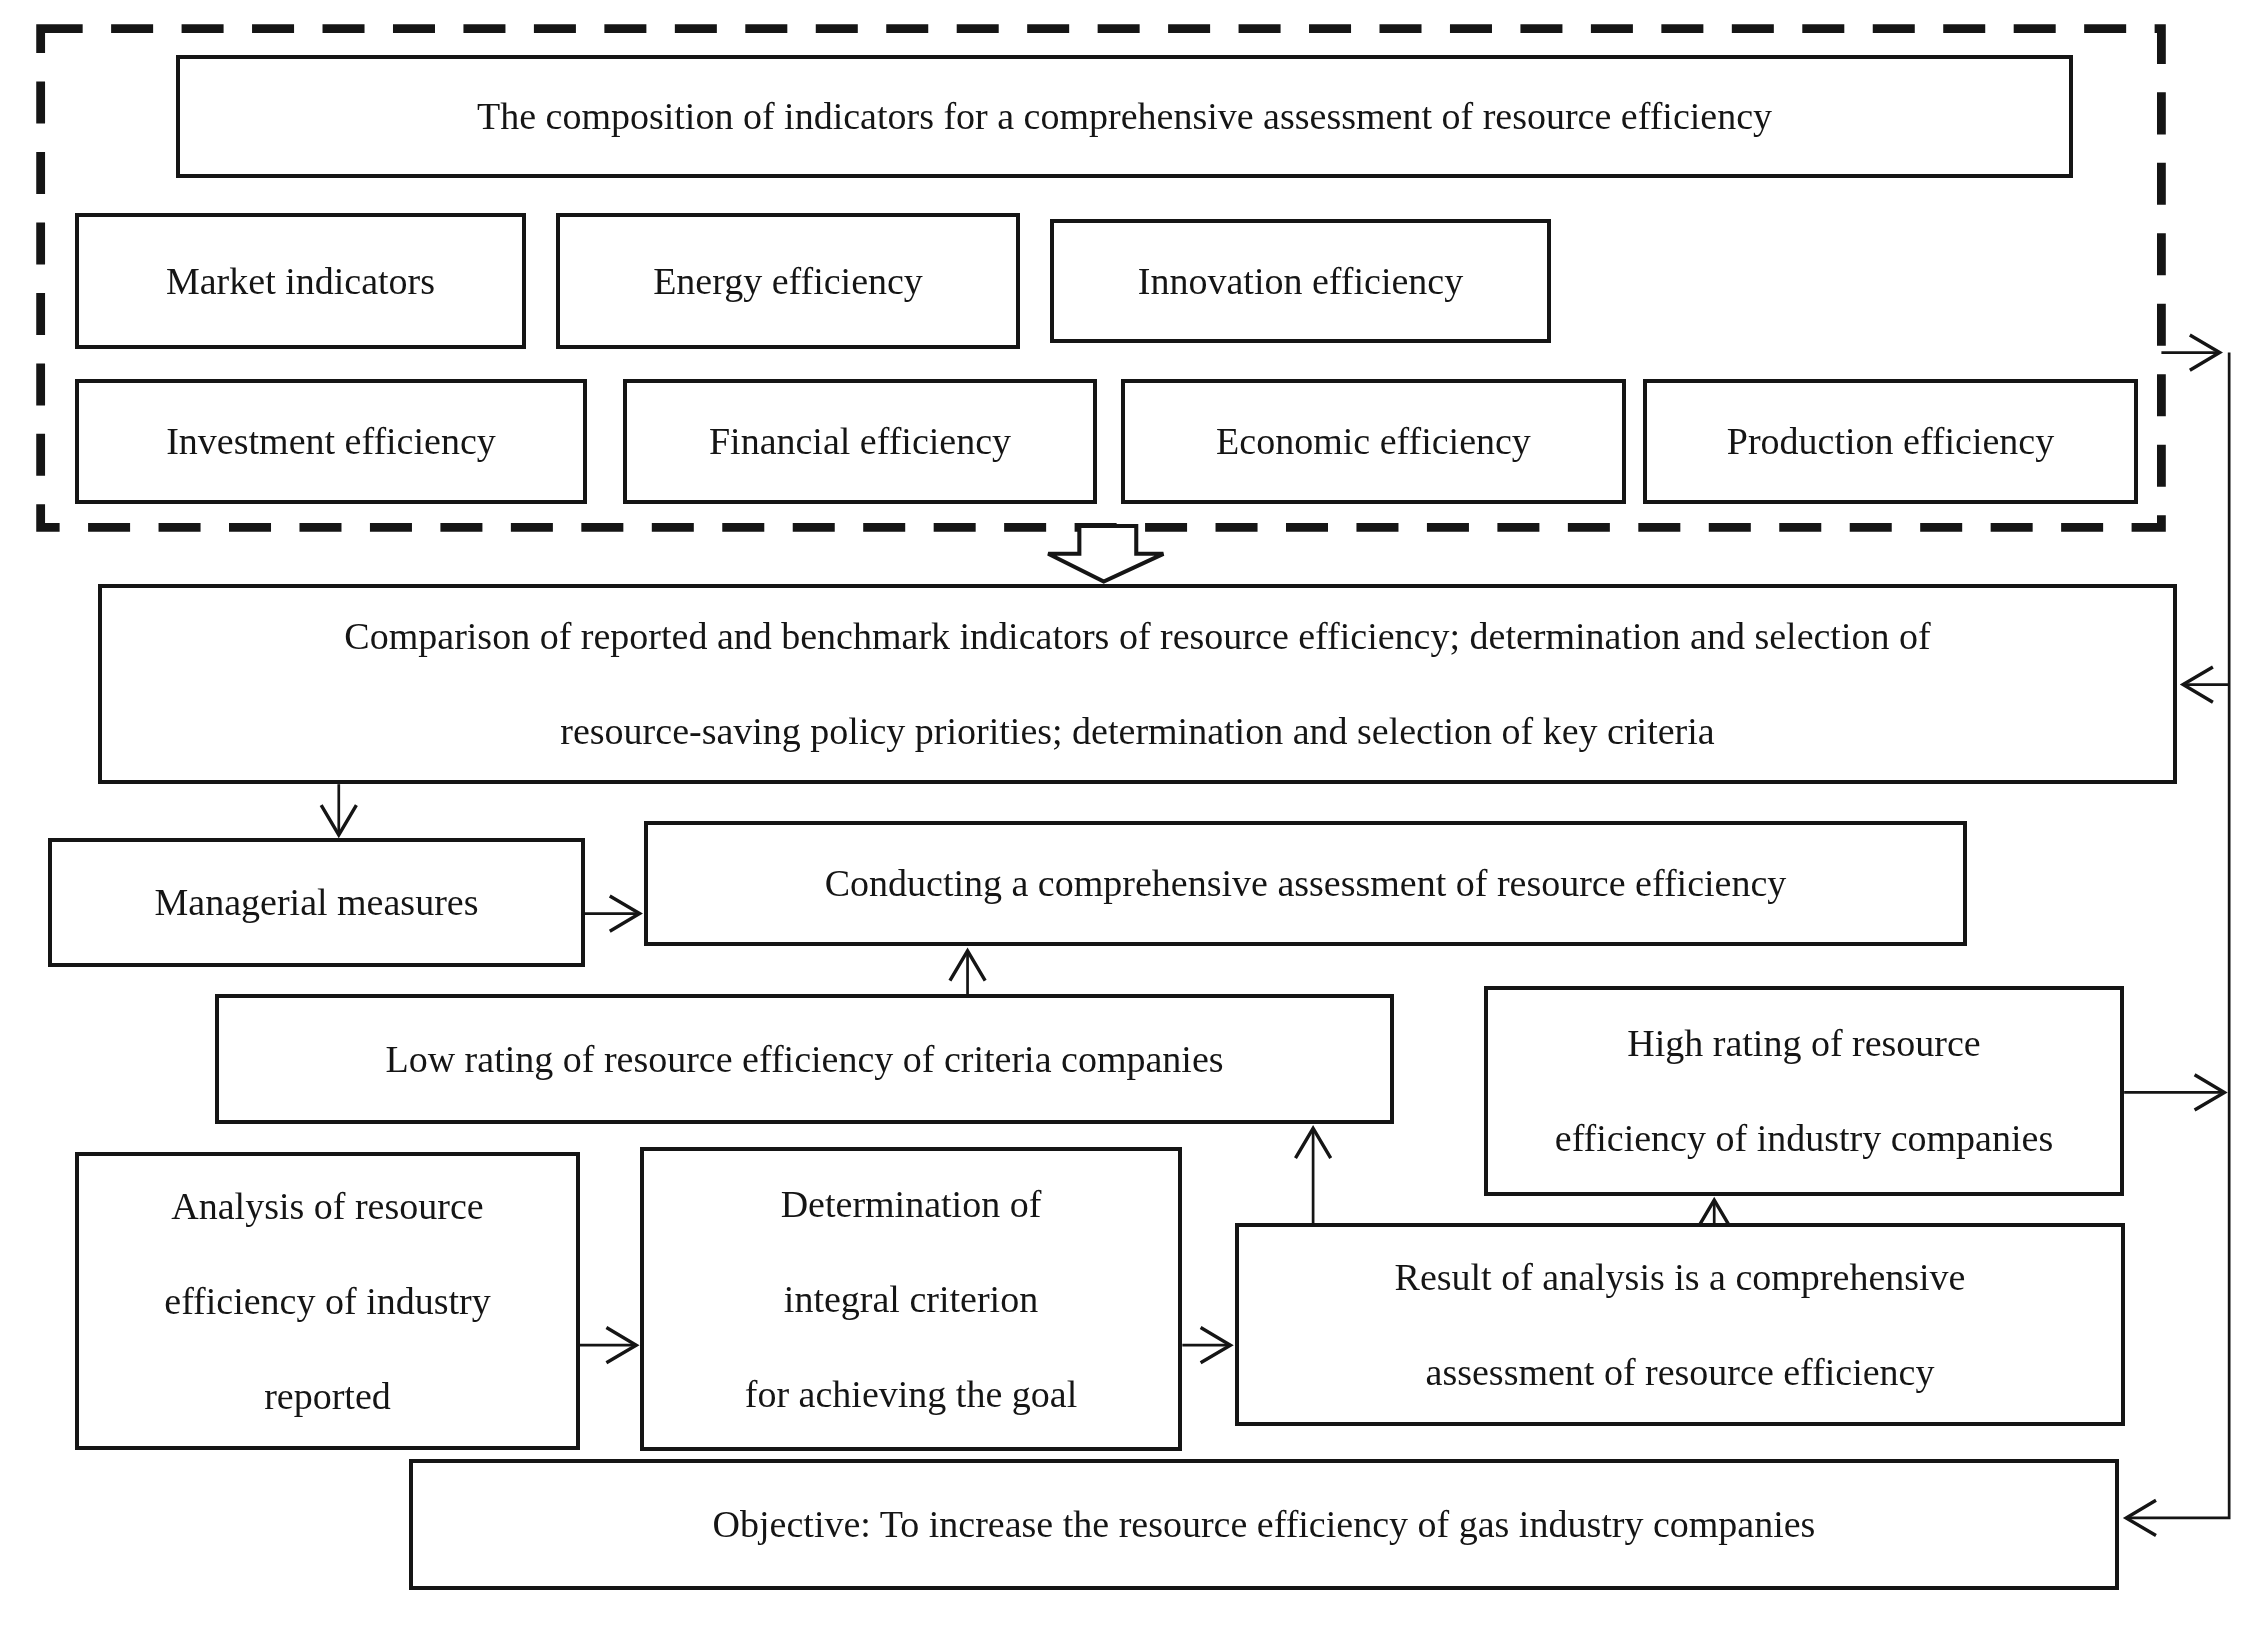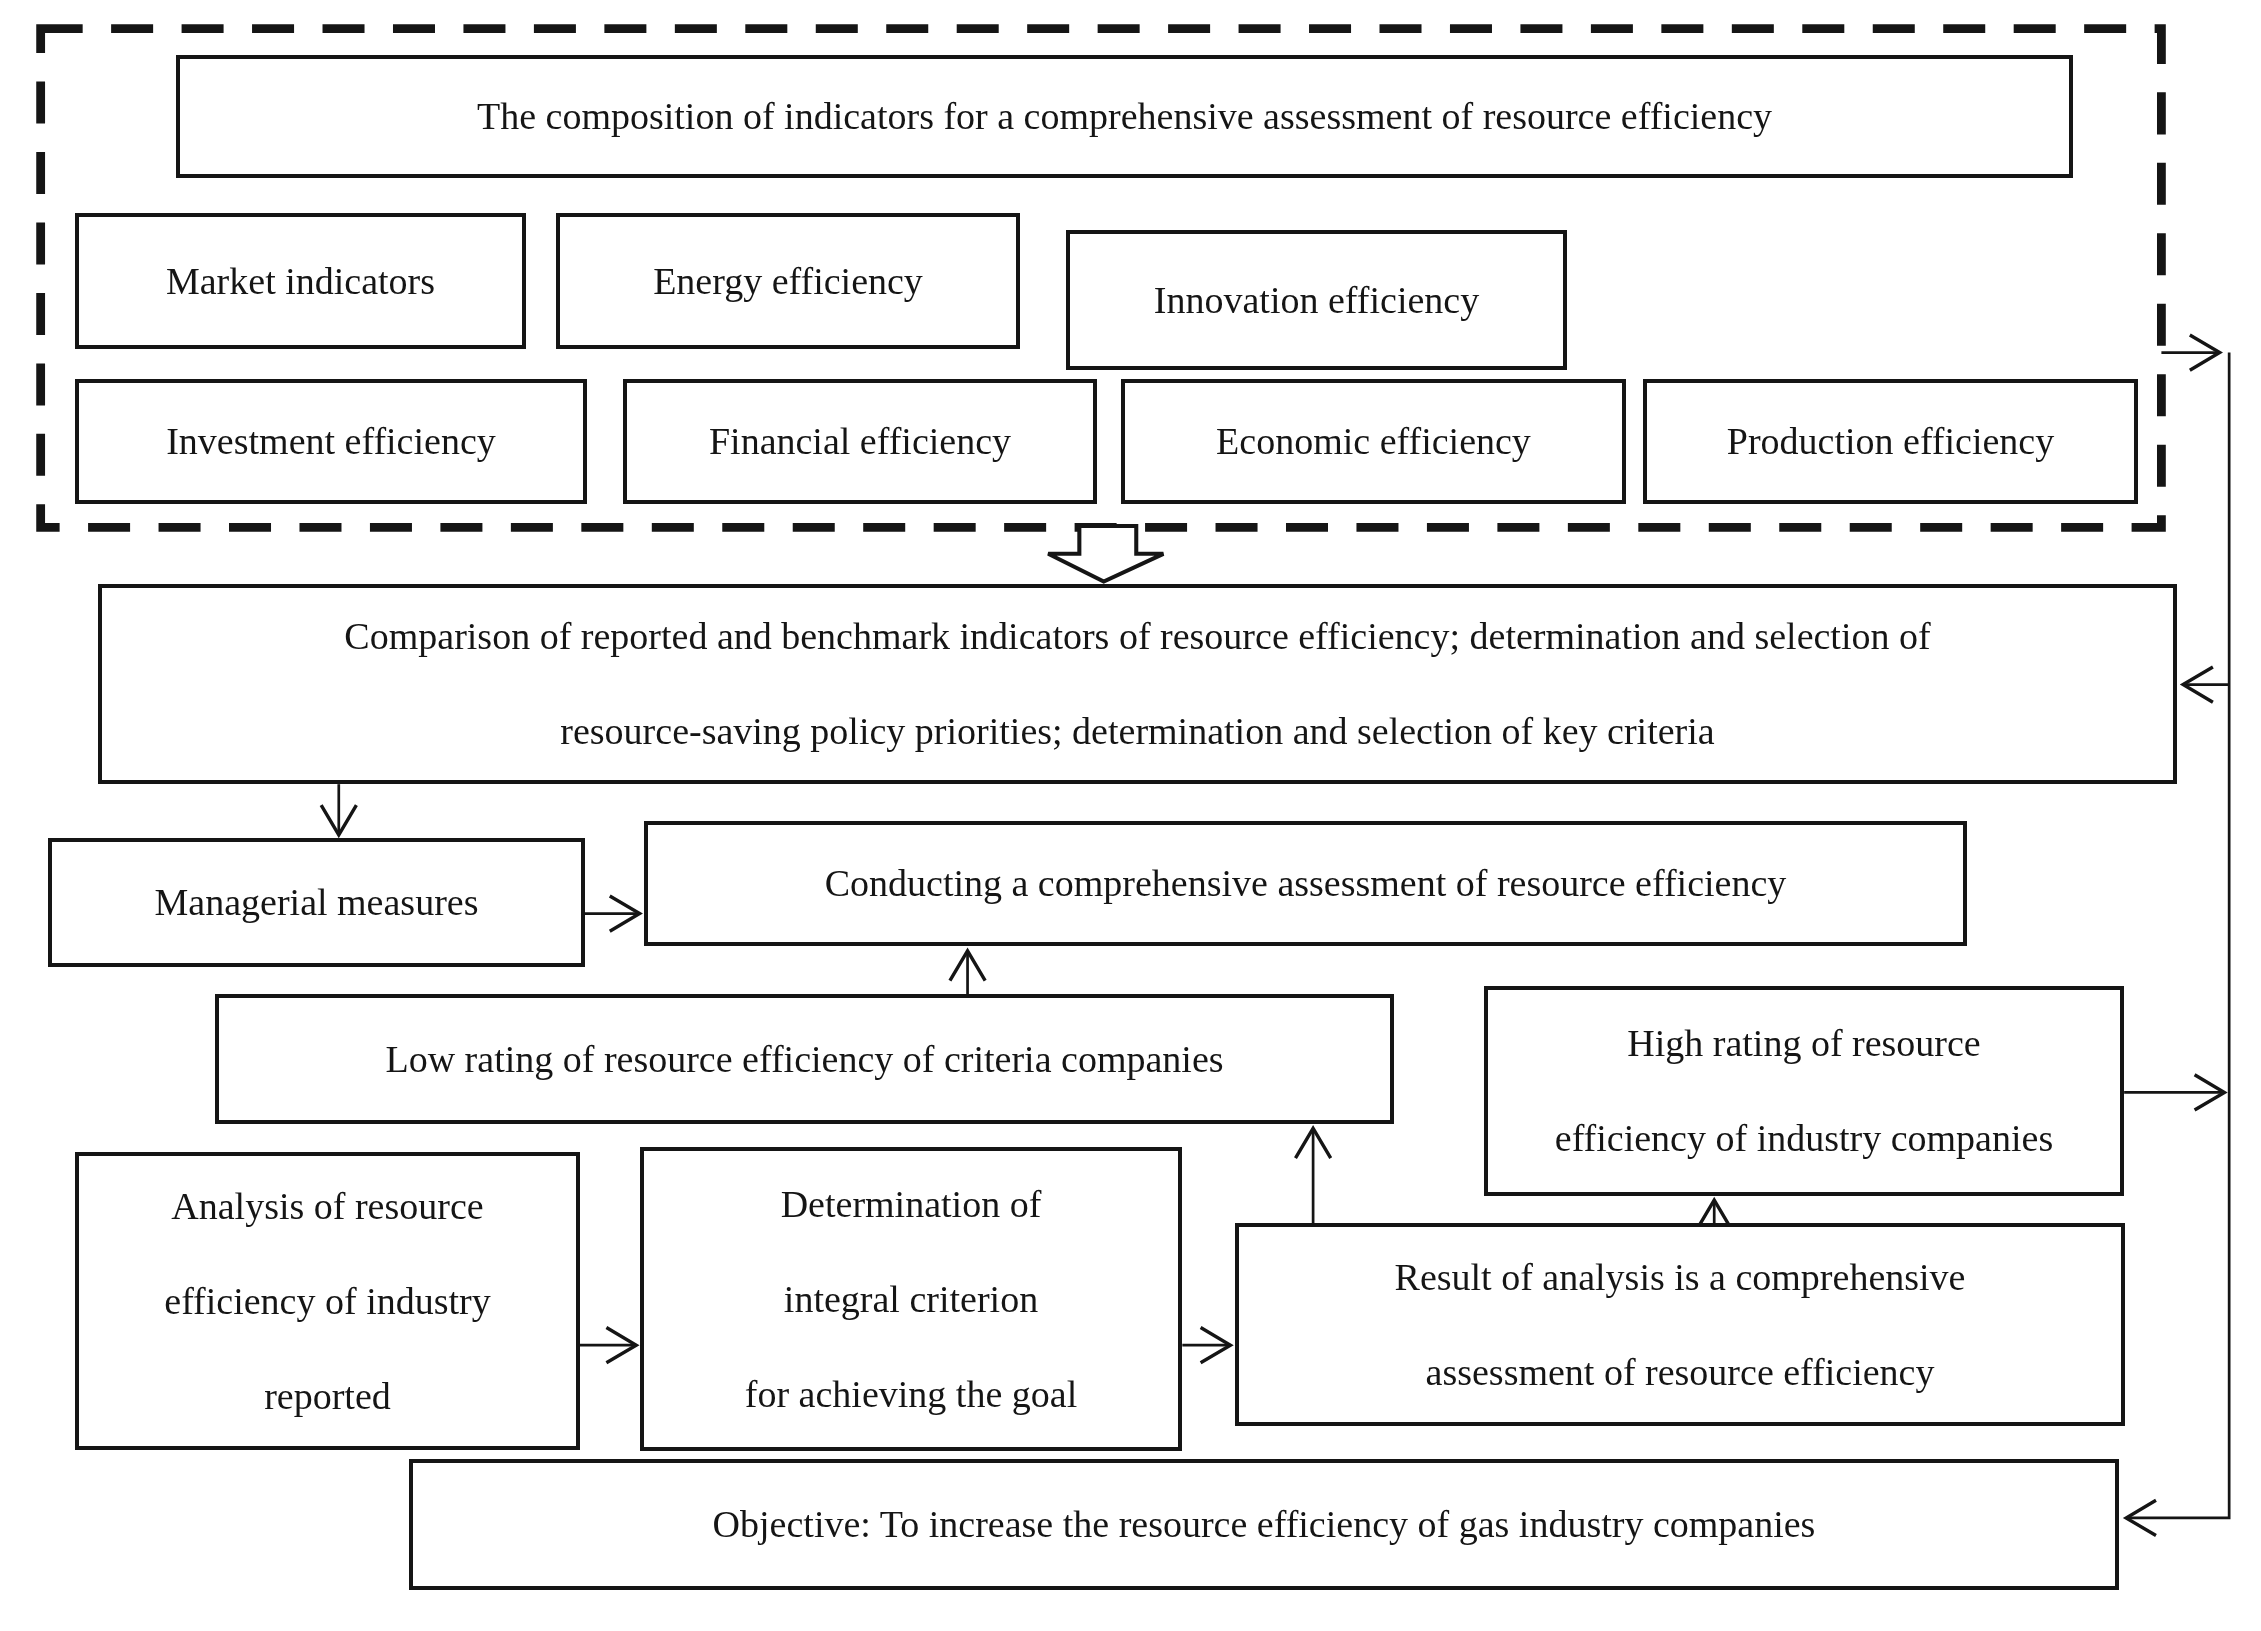--- a/index.html
+++ b/index.html
@@ -40,21 +40,21 @@
   }
   .box .ln {
     display: block;
     line-height: 2.5;
     white-space: nowrap;
   }
   
   .b-title         { left: 176px;  top: 55px;   width: 1897px; height: 123px; }
   .b-market        { left: 75px;  top: 213px;  width: 451px;  height: 136px; }
   .b-energy        { left: 556px;  top: 213px;  width: 464px;  height: 136px; }
-  .b-innovation    { left: 1050px; top: 230px;  width: 501px;  height: 140px; margin-left: 16px; }
+  .b-innovation    { left: 1050px; top: 219px;  width: 501px;  height: 124px; }
   .b-environmental { left: 1562px; top: 213px;  width: 569px;  height: 136px; }
   .b-investment    { left: 75px;  top: 379px;  width: 512px;  height: 125px; }
   .b-financial     { left: 623px;  top: 379px;  width: 474px;  height: 125px; }
   .b-economic      { left: 1121px; top: 379px;  width: 505px;  height: 125px; }
   .b-production    { left: 1643px; top: 379px;  width: 495px;  height: 125px; }
   .b-comparison    { left: 98px;  top: 584px;  width: 2079px; height: 200px; }
   .b-managerial    { left: 48px;   top: 838px; width: 537px;  height: 129px; }
   .b-conducting    { left: 644px;  top: 821px; width: 1323px; height: 125px; text-align: right; }
   .b-low           { left: 215px;  top: 994px; width: 1179px; height: 130px; }
   .b-high          { left: 1484px; top: 986px; width: 640px;  height: 210px; }

